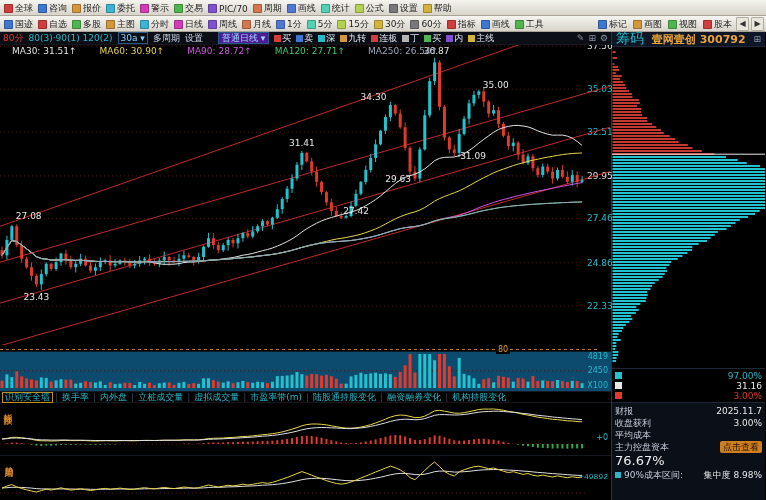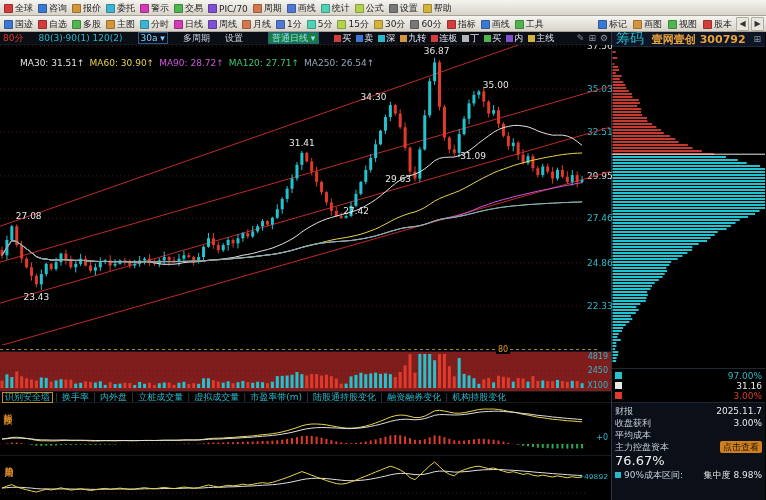--- a/index.html
+++ b/index.html
@@ -11,39 +11,39 @@
   .tbtn{display:flex;align-items:center;gap:2px;padding:0 2px;height:13px;border-radius:2px;white-space:nowrap;}
   .tic{width:9px;height:9px;border-radius:1px;display:inline-block;border:1px solid rgba(0,0,0,.25);box-sizing:border-box;}
   .t2right{margin-left:auto;display:flex;align-items:center;gap:2px;}
   .tarrow{font-size:8px;color:#333;border:1px solid #b0aca0;background:#e9e6de;width:11px;height:12px;
           line-height:12px;text-align:center;border-radius:1px;}
   
   .content{display:flex;height:468px;}
   .leftcol{width:612px;border-right:1px solid #2a3342;display:flex;flex-direction:column;background:#000;box-sizing:border-box;}
   .rightcol{width:153px;display:flex;flex-direction:column;background:#000;}
   
-  .chead{height:13px;background:#0b0e15;display:flex;align-items:center;gap:15px;padding:0 3px;
+  .chead{height:13px;background:#0b0e15;display:flex;align-items:center;gap:5px;padding:0 3px;
          border-bottom:1px solid #14181f;box-sizing:border-box;color:#cfd6e4;}
   .red{color:#e23a2e;} .cyan{color:#2ab8c8;}
   .chbox{border:1px solid #2a5a8a;padding:0 2px;color:#7fd3ff;line-height:10px;}
   .chlink{color:#c9d2e2;}
-  .maintab{background:#15803d;border:1px solid #2a5a8a;color:#9fd8ff;padding:0 3px;margin-left:10px;line-height:10px;}
+  .maintab{background:#4c1d95;border:1px solid #2a5a8a;color:#9fd8ff;padding:0 3px;margin-left:10px;line-height:10px;}
   .qitem{display:flex;align-items:center;gap:1px;color:#dfe5f0;}
   .qic{width:7px;height:7px;display:inline-block;}
   .cicons{margin-left:auto;display:flex;gap:4px;color:#8a93a6;}
   
   .candlewrap{height:300px;position:relative;background:#000;}
-  .marow{position:absolute;top:1px;left:20px;display:flex;gap:5px;z-index:2;white-space:nowrap;margin-top:12px;}
+  .marow{position:absolute;top:1px;left:12px;display:flex;gap:23px;z-index:2;white-space:nowrap;}
   
   .div80{height:9px;position:relative;border-bottom:1px solid #14181f;background:#000;}
   .dline{position:absolute;left:0;right:14px;top:4px;height:1px;
          background:repeating-linear-gradient(90deg,#b97f1d 0 3px,transparent 3px 6px);}
   .dlabel{position:absolute;left:496px;top:0;font-size:8px;color:#e09a28;background:#000;padding:0 2px;line-height:9px;z-index:2;}
   
-  .volwrap{height:39px;position:relative;border-bottom:1px solid #14181f;background:#7f1d1d;}
+  .volwrap{height:39px;position:relative;border-bottom:1px solid #14181f;background:#0c4a6e;}
   .vlabel{position:absolute;right:3px;font-size:8px;color:#2ab8c8;line-height:9px;}
   
   .tabsrow{height:11px;display:flex;align-items:center;gap:2px;padding-left:2px;border-bottom:1px solid #14181f;
            box-sizing:border-box;color:#2ab8c8;line-height:11px;background:#000;}
   .tab{padding:0 2px;white-space:nowrap;}
   .tab.sel{border:1px solid #b8901e;line-height:9px;}
   .tabsep{color:#3a4150;}
   
   .ind{position:relative;border-bottom:1px solid #14181f;background:#000;}
   .sidelabel{position:absolute;left:1px;top:3px;writing-mode:vertical-rl;text-orientation:upright;

